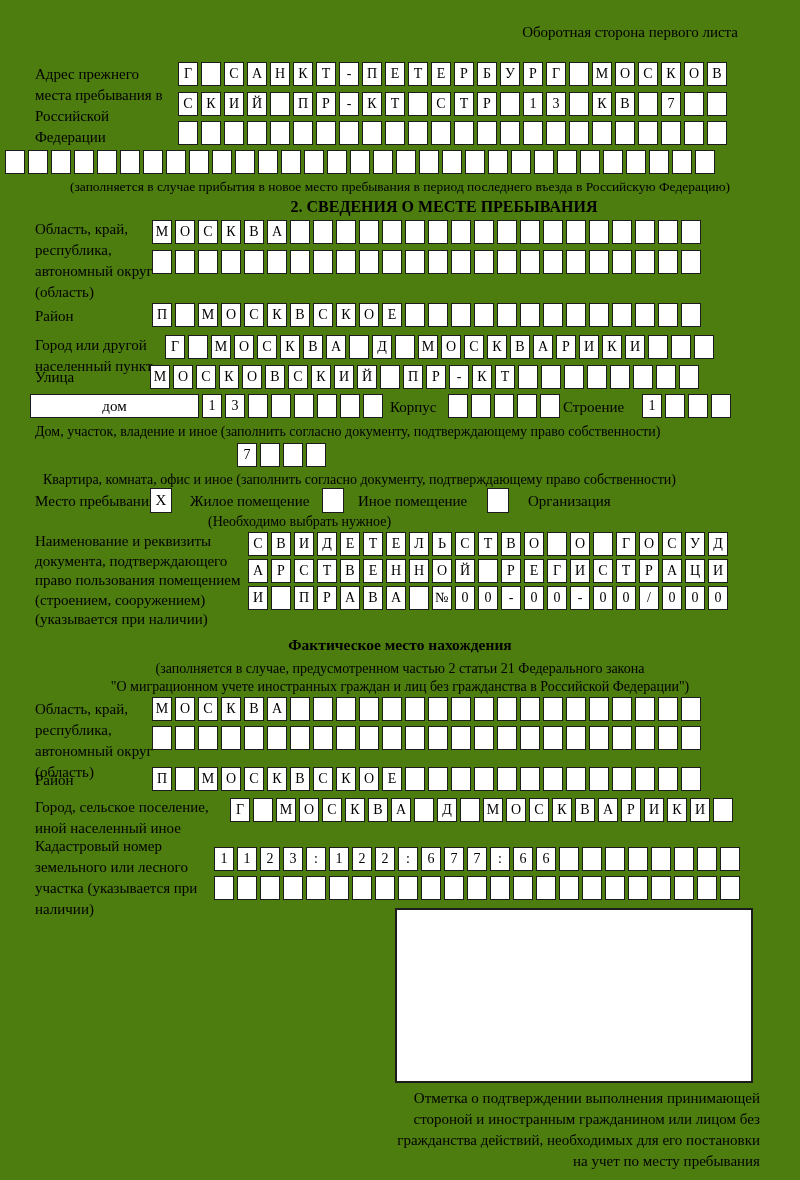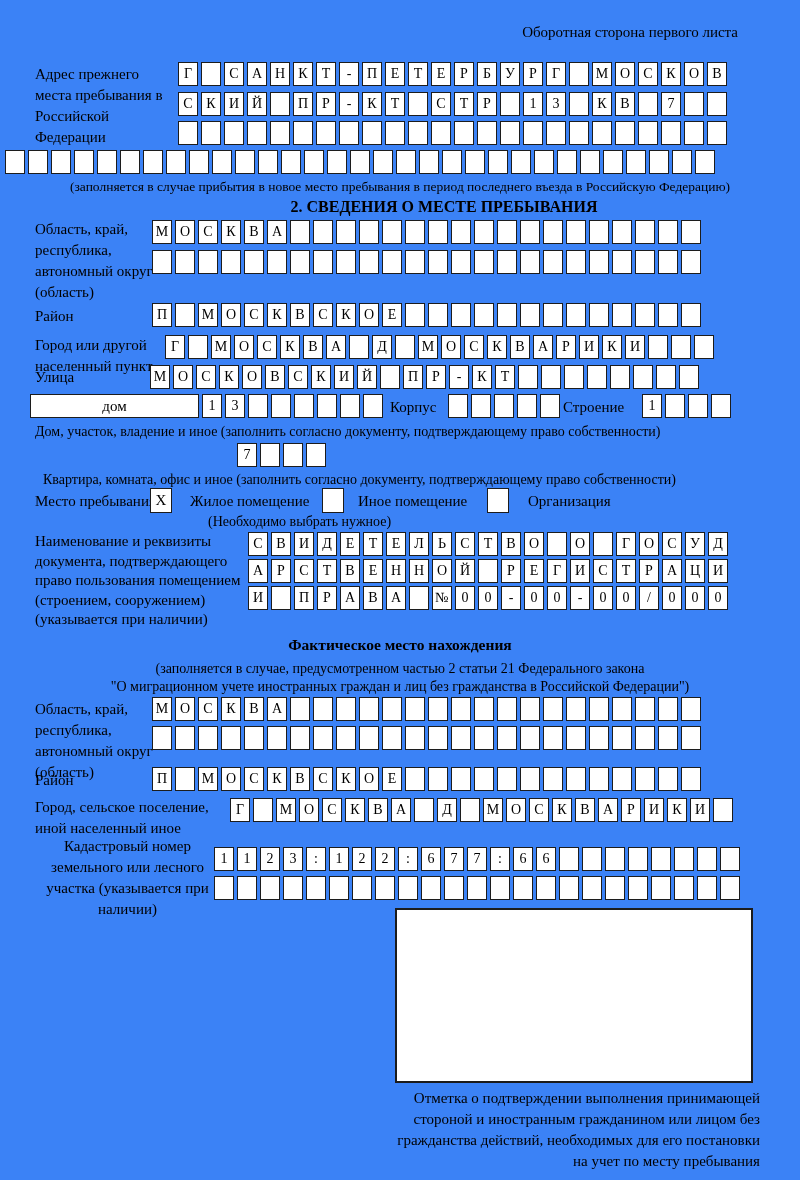--- a/index.html
+++ b/index.html
@@ -1,17 +1,17 @@
 <!DOCTYPE html>
 <html><head>
 <meta charset="utf-8">
 <style>
   html,body{margin:0;padding:0;background:#fff;}
   .page{
-    position:relative;width:800px;height:1180px;background:#3b82f6;
+    position:relative;width:800px;height:1180px;background:#4d7c0f;
     font-family:"Liberation Serif","DejaVu Serif",serif;color:#000;overflow:hidden;
   }
   .abs{position:absolute;}
   .lbl{font-size:15px;line-height:21px;}
   .lbl-tight{font-size:15px;line-height:19.5px;}
   .cap{font-size:13.5px;}
   .center{left:0;width:800px;text-align:center;}
   .heading{font-weight:bold;font-size:16px;padding-left:44px;}
   .subheading{font-weight:bold;font-size:15.5px;}
   .boxrow{position:absolute;display:flex;gap:3px;}
@@ -512,21 +512,21 @@
       <span class="cell">К</span>
       <span class="cell">В</span>
       <span class="cell">А</span>
       <span class="cell">Р</span>
       <span class="cell">И</span>
       <span class="cell">К</span>
       <span class="cell">И</span>
       <span class="cell">&nbsp;</span>
     </div>
 
-  <div class="abs lbl" style="left:35px;top:836px;width:185px;text-align:center;">Кадастровый номер земельного или лесного участка (указывается при наличии)</div>
+  <div class="abs lbl" style="left:35px;top:836px;width:185px;">Кадастровый номер земельного или лесного участка (указывается при наличии)</div>
   <div class="boxrow" style="left:214px;top:847px;">
       <span class="cell">1</span>
       <span class="cell">1</span>
       <span class="cell">2</span>
       <span class="cell">3</span>
       <span class="cell">:</span>
       <span class="cell">1</span>
       <span class="cell">2</span>
       <span class="cell">2</span>
       <span class="cell">:</span>

